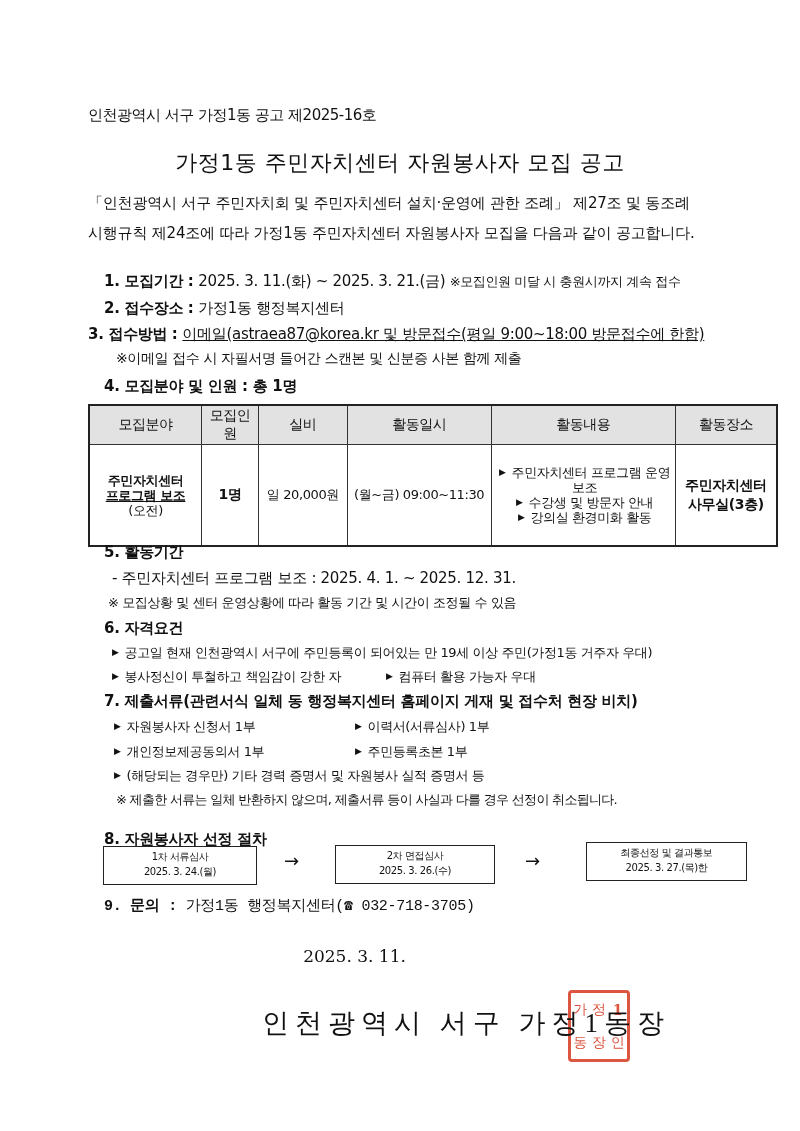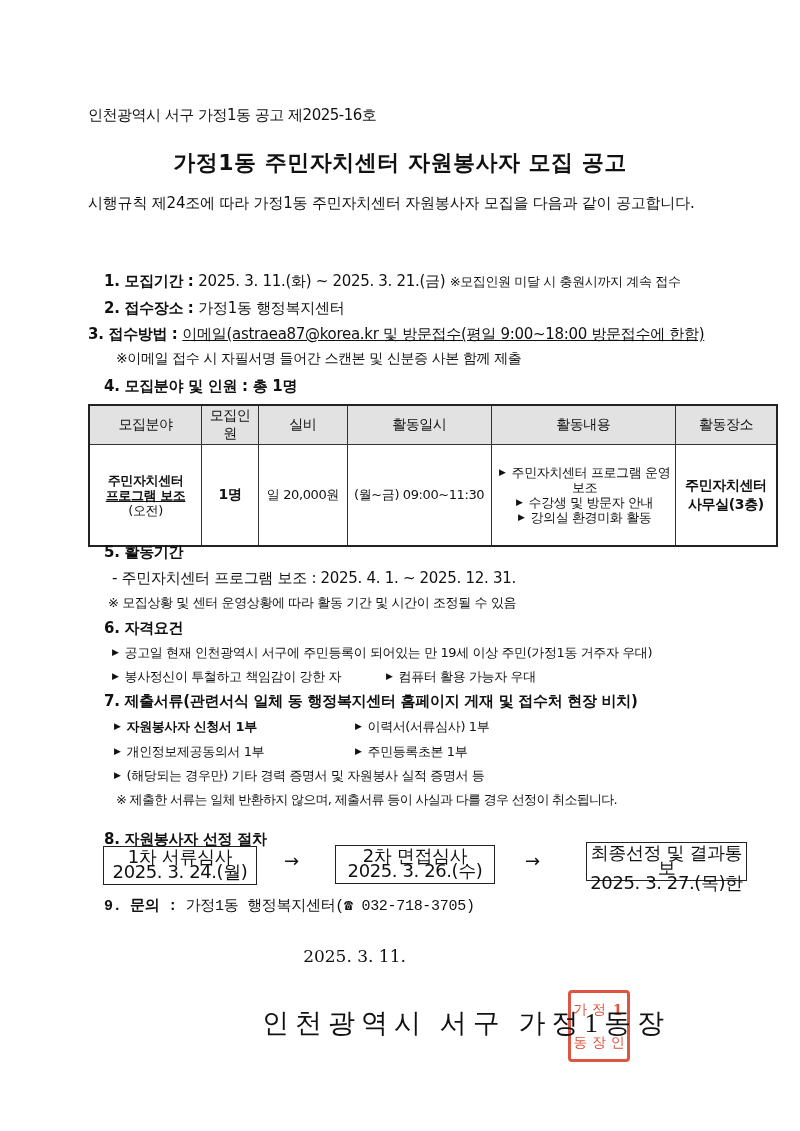--- a/index.html
+++ b/index.html
@@ -3,21 +3,21 @@
 <meta charset="utf-8">
 <style>
   html, body { margin: 0; padding: 0; background: #ffffff; }
   body {
     width: 800px; height: 1131px; position: relative; overflow: hidden;
     font-family: "DejaVu Sans", "Liberation Sans", sans-serif;
     color: #111;
   }
   .abs { position: absolute; white-space: nowrap; }
   .docno { left: 88px; top: 106px; font-size: 15px; letter-spacing: -0.5px; }
-  .title { left: 0; width: 800px; top: 148px; text-align: center; font-size: 22px; font-weight: bold; letter-spacing: 0.5px; }
+  .title { left: 0; width: 800px; top: 148px; text-align: center; font-size: 22px; font-weight: normal; letter-spacing: 0.5px; }
   .intro { left: 88px; top: 188px; font-size: 15px; line-height: 30px; letter-spacing: -0.2px; }
   .item { font-size: 15px; letter-spacing: -0.3px; }
   .item b { font-weight: bold; }
   .sub { font-size: 14px; letter-spacing: -0.4px; }
   .note { font-size: 13px; letter-spacing: -0.4px; }
   .underline { text-decoration: underline; }
   .tri { font-size: 9px; display: inline-block; margin-right: 6px; vertical-align: 2px; }
 
   table.recruit {
     position: absolute; left: 88px; top: 404px; width: 690px;
@@ -29,39 +29,40 @@
     height: 26px; border: 1px solid #333; text-align: center; letter-spacing: -0.5px;
   }
   table.recruit td { border: 1px solid #333; text-align: center; height: 98px; vertical-align: middle; letter-spacing: -0.4px; }
   td.field { font-weight: bold; line-height: 15px; font-size: 13px; }
   td.field .sub2 { font-weight: normal; }
   td.content { text-align: left; padding-left: 4px; line-height: 15px; font-size: 13px; }
   td.place { font-weight: bold; line-height: 19px; font-size: 14px; }
 
   .flowbox {
     position: absolute; border: 1.5px solid #222; text-align: center;
-    font-size: 18px; line-height: 15px; padding-top: 2px; letter-spacing: -0.4px;
+    font-size: 10px; line-height: 15px; padding-top: 2px; letter-spacing: -0.4px;
   }
   .arrow { position: absolute; font-size: 18px; }
   .date { left: 0; width: 709px; top: 946px; text-align: center; font-size: 17px; font-family: "DejaVu Serif", serif; }
   .signer { left: 232px; top: 1005px; font-size: 27px; font-family: Liberation Serif, serif; letter-spacing: 6px; margin-left: 30px; }
   .stamp {
     position: absolute; left: 568px; top: 990px; width: 62px; height: 72px;
     border: 3px solid #d8432c; border-radius: 4px; box-sizing: border-box;
     color: #d8432c; font-family: "DejaVu Serif", serif;
     display: grid; grid-template-columns: 1fr 1fr 1fr; grid-template-rows: 1fr 1fr;
     font-size: 14px; text-align: center; align-items: center; opacity: 0.9;
   }
 </style>
 </head>
 <body>
 
 <div class="abs docno">인천광역시 서구 가정1동 공고 제2025-16호</div>
 <div class="abs title">가정1동 주민자치센터 자원봉사자 모집 공고</div>
 <div class="abs intro">
+  <div>「인천광역시 서구 주민자치회 및 주민자치센터 설치·운영에 관한 조례」 제27조 및 동조례</div>
   <div>시행규칙 제24조에 따라 가정1동 주민자치센터 자원봉사자 모집을 다음과 같이 공고합니다.</div>
 </div>
 
 <div class="abs item" style="left:104px; top:272px;">
   <b>1. 모집기간</b>
   <b> : </b>
   <span>2025. 3. 11.(화) ~ 2025. 3. 21.(금)</span>
   <span class="note">※모집인원 미달 시 충원시까지 계속 접수</span>
 </div>
 
@@ -131,21 +132,21 @@
 <div class="abs item" style="left:104px; top:619px;">
   <b>6. 자격요건</b>
 </div>
 <div class="abs note" style="left:112px; top:644px;"><span class="tri">▶</span><span>공고일 현재 인천광역시 서구에 주민등록이 되어있는 만 19세 이상 주민(가정1동 거주자 우대)</span></div>
 <div class="abs note" style="left:112px; top:668px;"><span class="tri">▶</span><span>봉사정신이 투철하고 책임감이 강한 자</span></div>
 <div class="abs note" style="left:386px; top:668px;"><span class="tri">▶</span><span>컴퓨터 활용 가능자 우대</span></div>
 
 <div class="abs item" style="left:104px; top:692px;">
   <b>7. 제출서류(관련서식 일체 동 행정복지센터 홈페이지 게재 및 접수처 현장 비치)</b>
 </div>
-<div class="abs note" style="left:114px; top:718px;font-weight:bold;"><span class="tri">▶</span><span>자원봉사자 신청서 1부</span></div>
+<div class="abs note" style="left:114px; top:718px;"><span class="tri">▶</span><span>자원봉사자 신청서 1부</span></div>
 <div class="abs note" style="left:355px; top:718px;"><span class="tri">▶</span><span>이력서(서류심사) 1부</span></div>
 <div class="abs note" style="left:114px; top:743px;"><span class="tri">▶</span><span>개인정보제공동의서 1부</span></div>
 <div class="abs note" style="left:355px; top:743px;"><span class="tri">▶</span><span>주민등록초본 1부</span></div>
 <div class="abs note" style="left:114px; top:767px;"><span class="tri">▶</span><span>(해당되는 경우만) 기타 경력 증명서 및 자원봉사 실적 증명서 등</span></div>
 <div class="abs note" style="left:116px; top:791px; letter-spacing:-0.7px;">※ 제출한 서류는 일체 반환하지 않으며, 제출서류 등이 사실과 다를 경우 선정이 취소됩니다.</div>
 
 <div class="abs item" style="left:104px; top:830px;">
   <b>8. 자원봉사자 선정 절차</b>
 </div>
 <div class="flowbox" style="left:103px; top:846px; width:152px; height:35px;">

